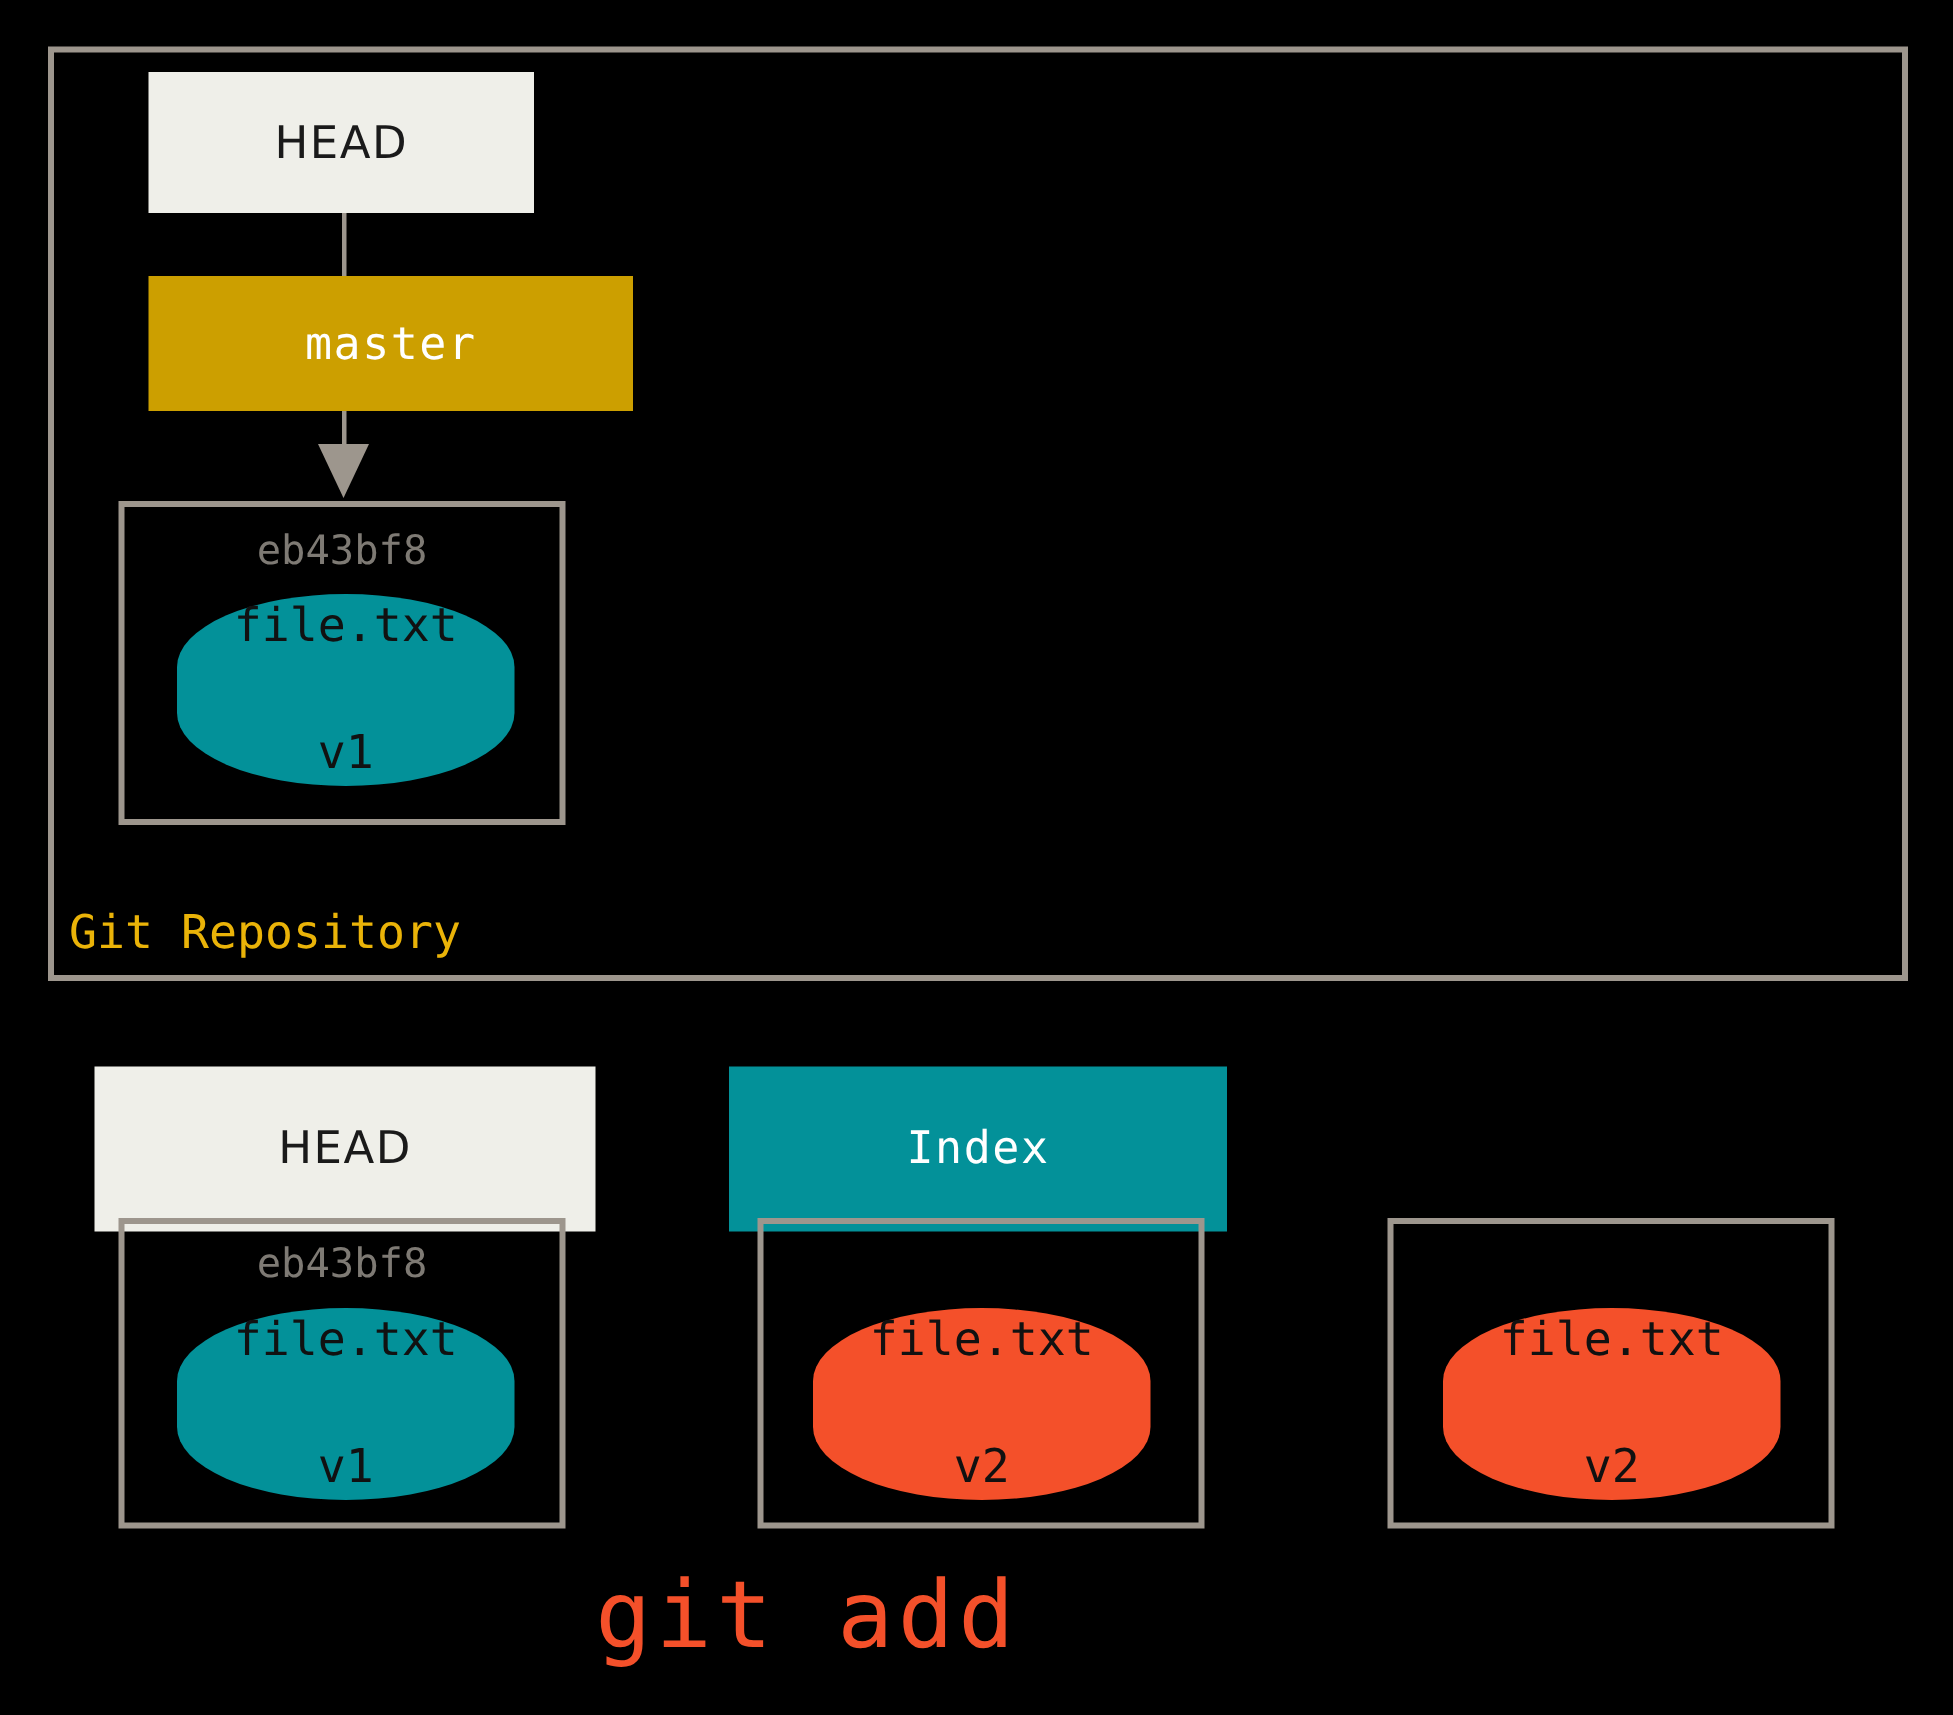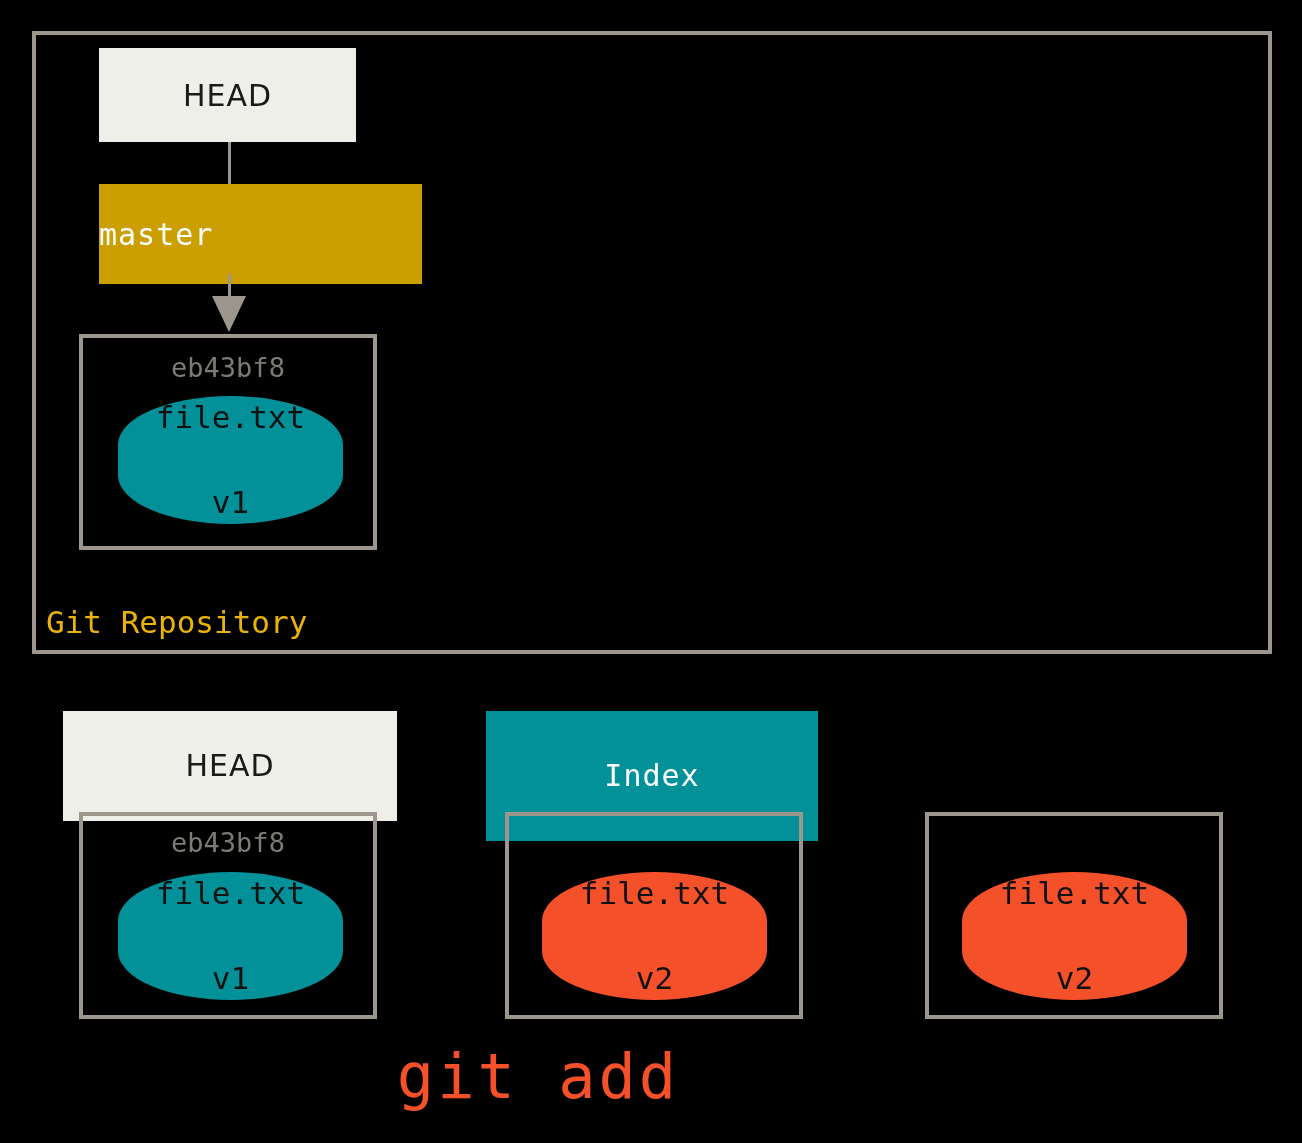--- a/index.html
+++ b/index.html
@@ -54,25 +54,25 @@
     font-size: 30px;
     color: #1a1a1a;
     letter-spacing: 1px;
   }
 
   .master-box {
     position: absolute;
     left: 99px;
     top: 184px;
     width: 323px;
-    height: 100px;
+    height: 90px;
     background: #cc9f00;
     display: flex;
     align-items: center;
-    justify-content: flex-start;
+    justify-content: center;
   }
   .master-box .lbl {
     font-size: 30px;
     color: #ffffff;
     letter-spacing: 1px;
   }
 
   
   .conn-head-master {
     position: absolute;
@@ -174,21 +174,21 @@
   }
   .hdr-head .lbl {
     font-family: "DejaVu Sans", "Liberation Sans", sans-serif;
     color: #1a1a1a;
   }
 
   .hdr-index {
     left: 486px;
     top: 711px;
     width: 332px;
-    height: 130px;
+    height: 110px;
     background: #039199;
   }
   .hdr-index .lbl { color: #ffffff; }
 
   .hdr-wd {
     left: 907px;
     top: 711px;
     width: 332px;
     height: 115px;
     background: #f4502a;

